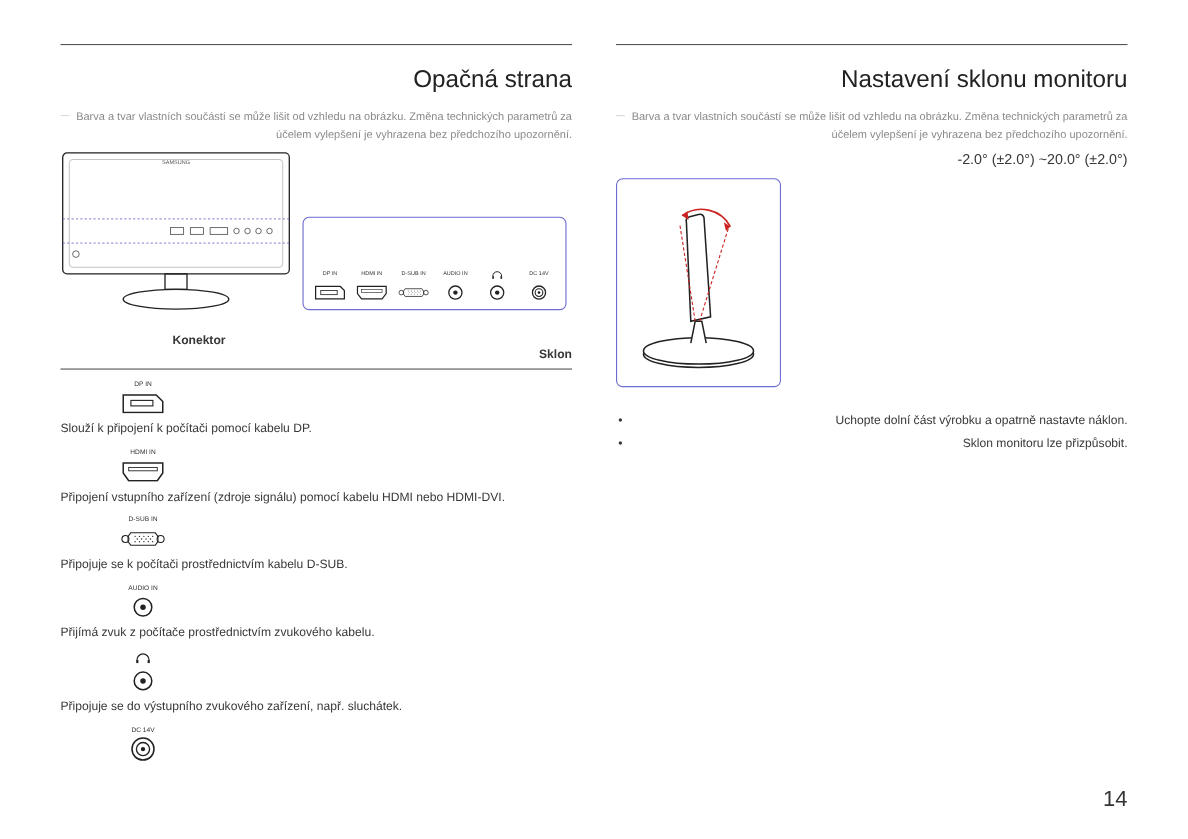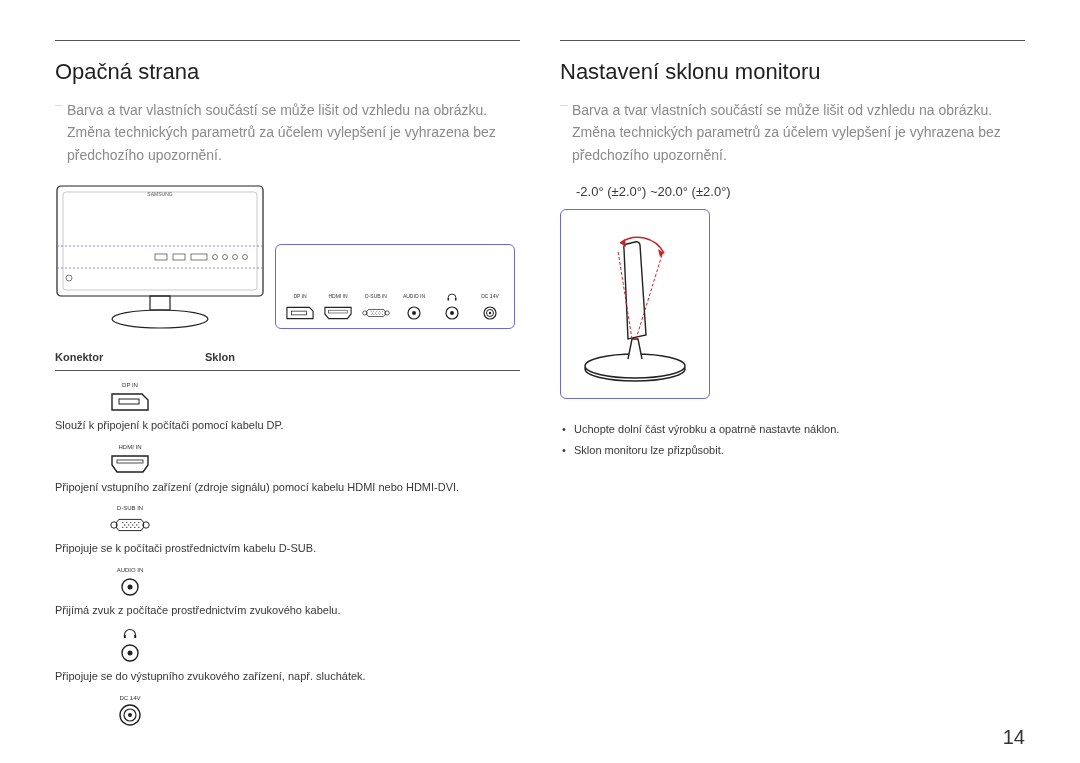--- a/index.html
+++ b/index.html
@@ -8,42 +8,43 @@
     height: 763px;
     background: #fff;
     font-family: Arial, Helvetica, sans-serif;
     color: #383838;
     padding: 40px 55px 25px 55px;
     position: relative;
   }
   .columns {
     display: flex;
     gap: 40px;
+    text-align: right;
   }
   .col {
     flex: 1;
     min-width: 0;
   }
   .rule {
     border-top: 1px solid #555;
     margin-bottom: 18px;
   }
   h2 {
     font-size: 22px;
     font-weight: 500;
     margin-bottom: 14px;
     color: #222;
   }
   .note {
-    font-size: 14px;
+    font-size: 10px;
     color: #8a8a8a;
     line-height: 1.6;
     padding-left: 12px;
     position: relative;
-    margin-bottom: 18px;
+    margin-bottom: 6px;
   }
   .note::before {
     content: "―";
     position: absolute;
     left: 0;
     top: 0;
     color: #bbb;
     font-size: 8px;
   }
   .illus-row {
@@ -89,20 +90,21 @@
     justify-content: center;
   }
   .table {
     width: 100%;
   }
   .table-head {
     display: flex;
     border-bottom: 1px solid #555;
     padding-bottom: 7px;
     margin-bottom: 6px;
+    flex-direction: column;
   }
   .th1 { width: 150px; font-size: 11px; font-weight: 600; }
   .th2 { flex: 1; font-size: 11px; font-weight: 600; }
   .trow {
     display: flex;
     align-items: flex-start;
     padding: 5px 0;
     flex-direction: column;
   }
   .cell-conn {
@@ -154,21 +156,21 @@
     padding-left: 14px;
     position: relative;
   }
   .bullets li::before {
     content: "•";
     position: absolute;
     left: 2px;
   }
   .page-num {
     position: absolute;
-    bottom: 14px;
+    bottom: 24px;
     right: 55px;
     font-size: 20px;
     color: #333;
   }
 </style>
 </head>
 <body>
 
 <div class="columns">
 

